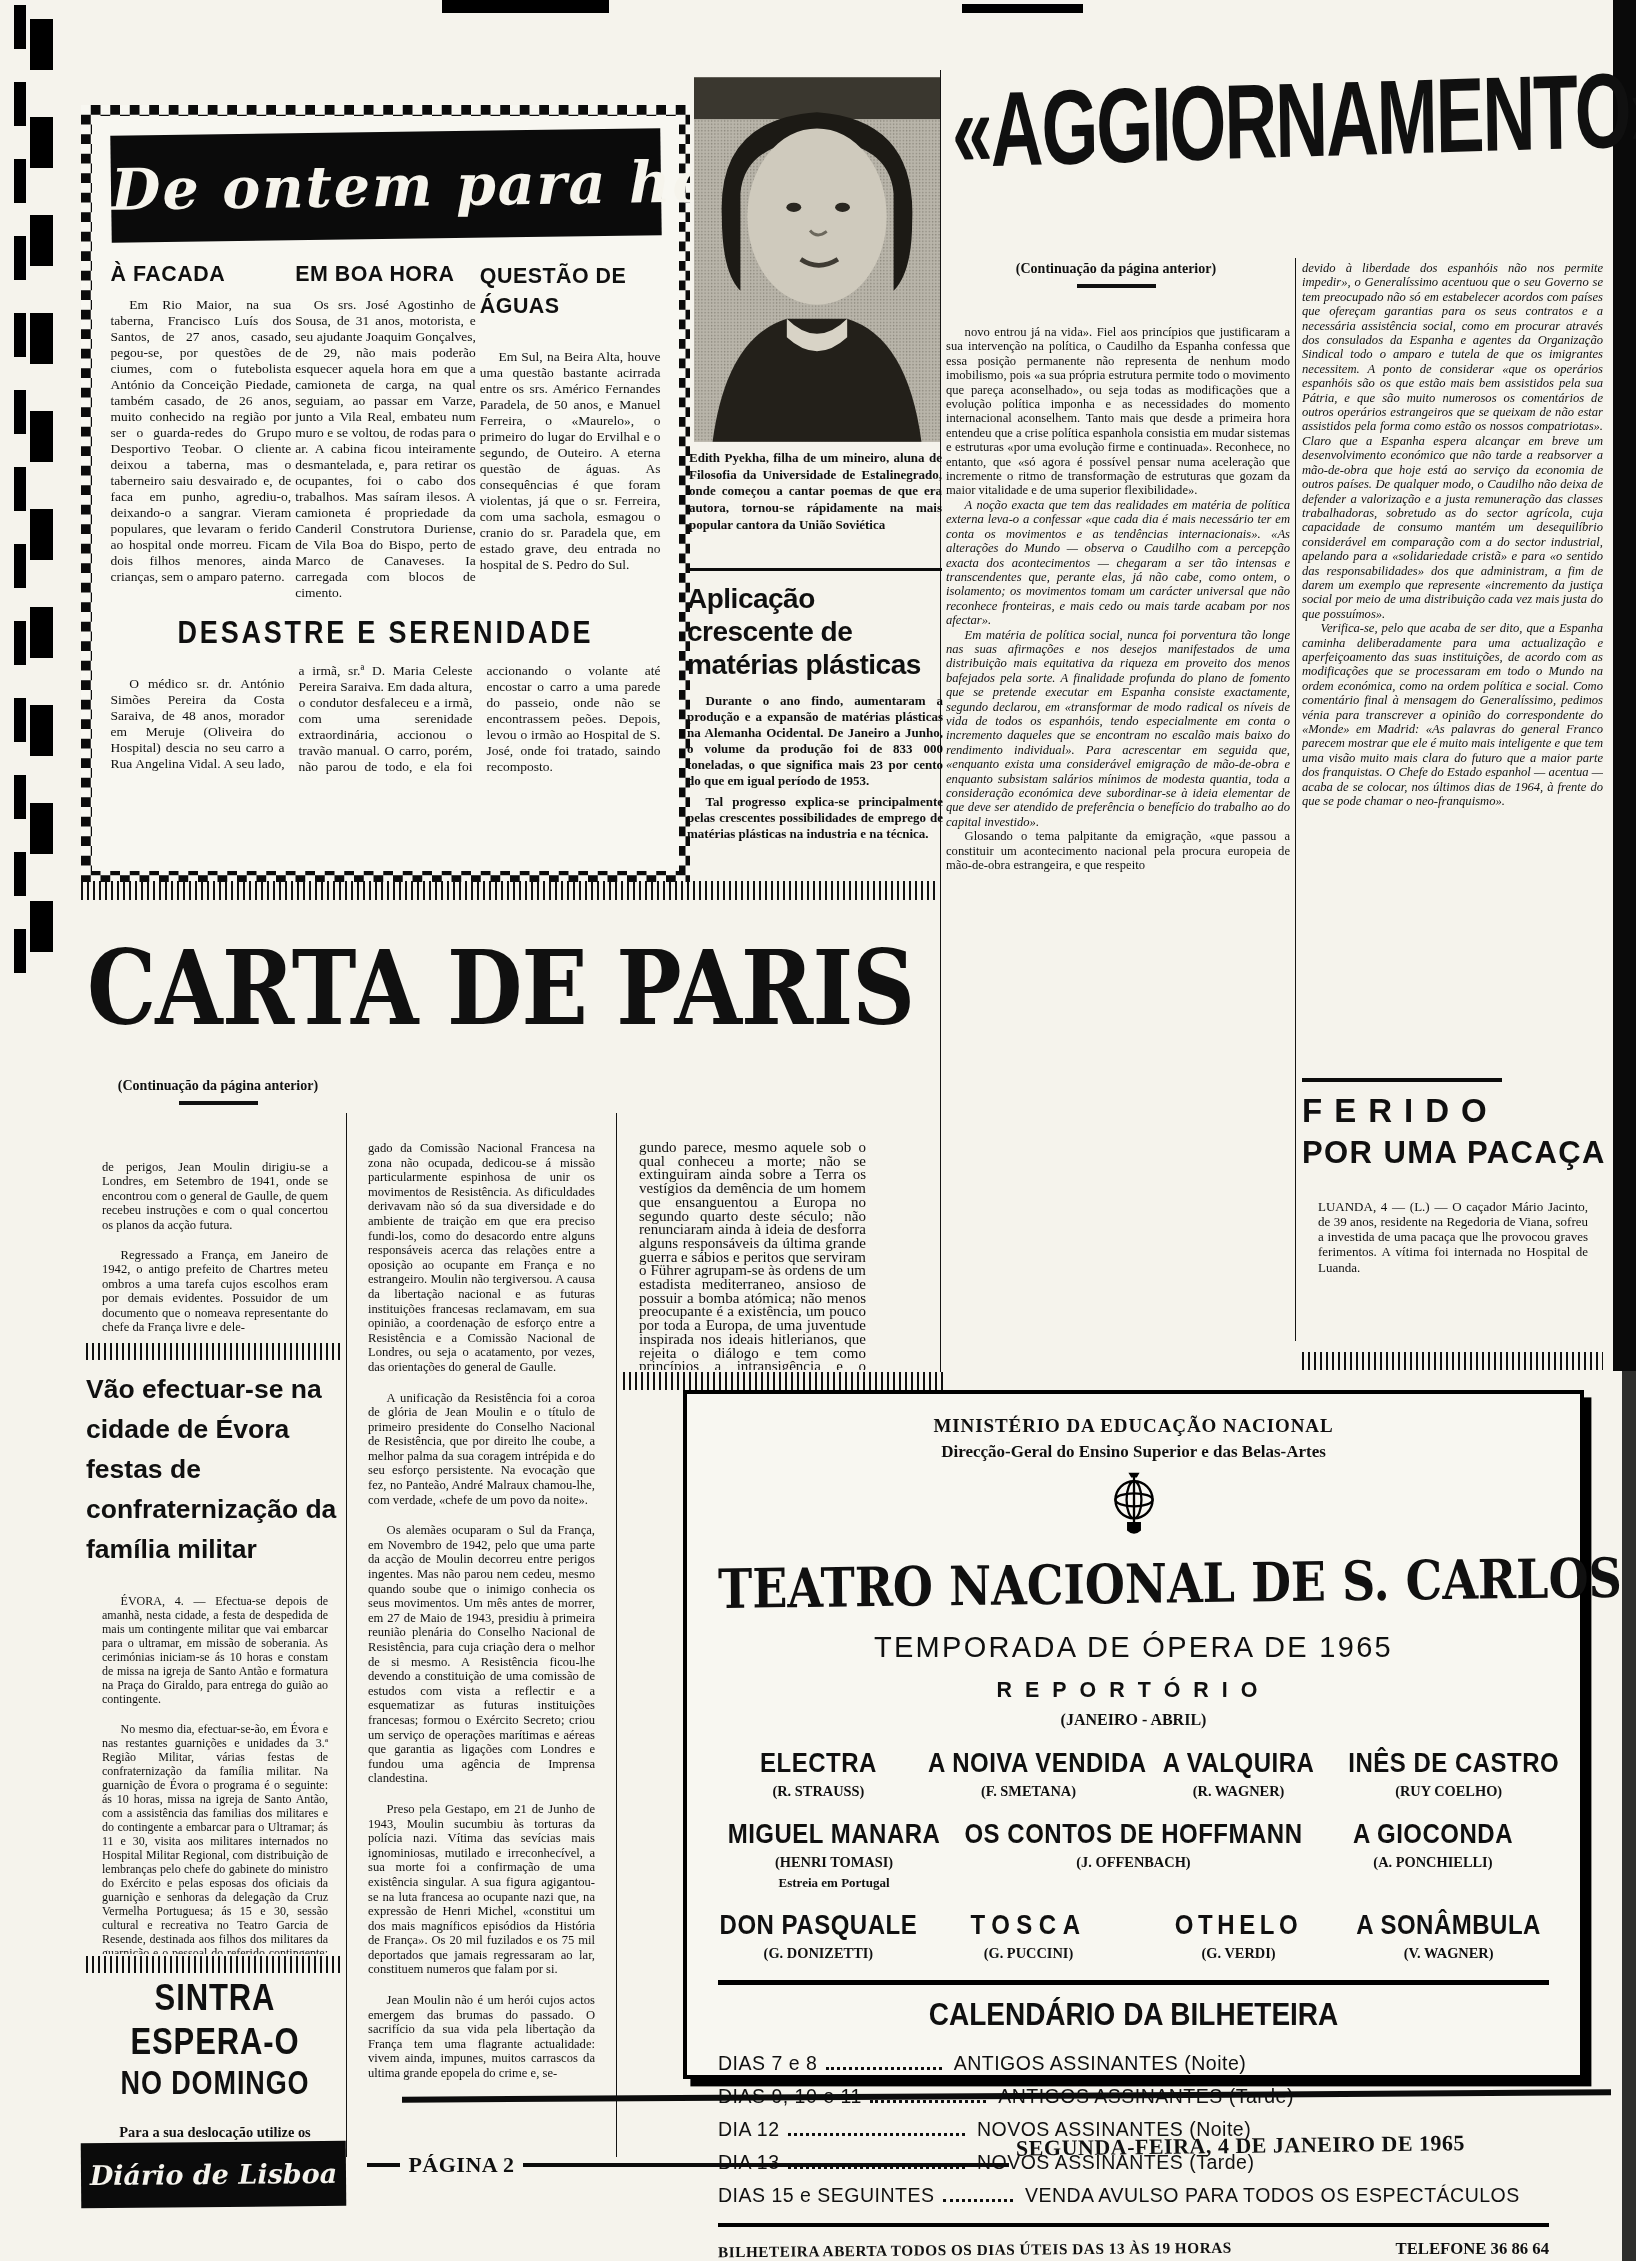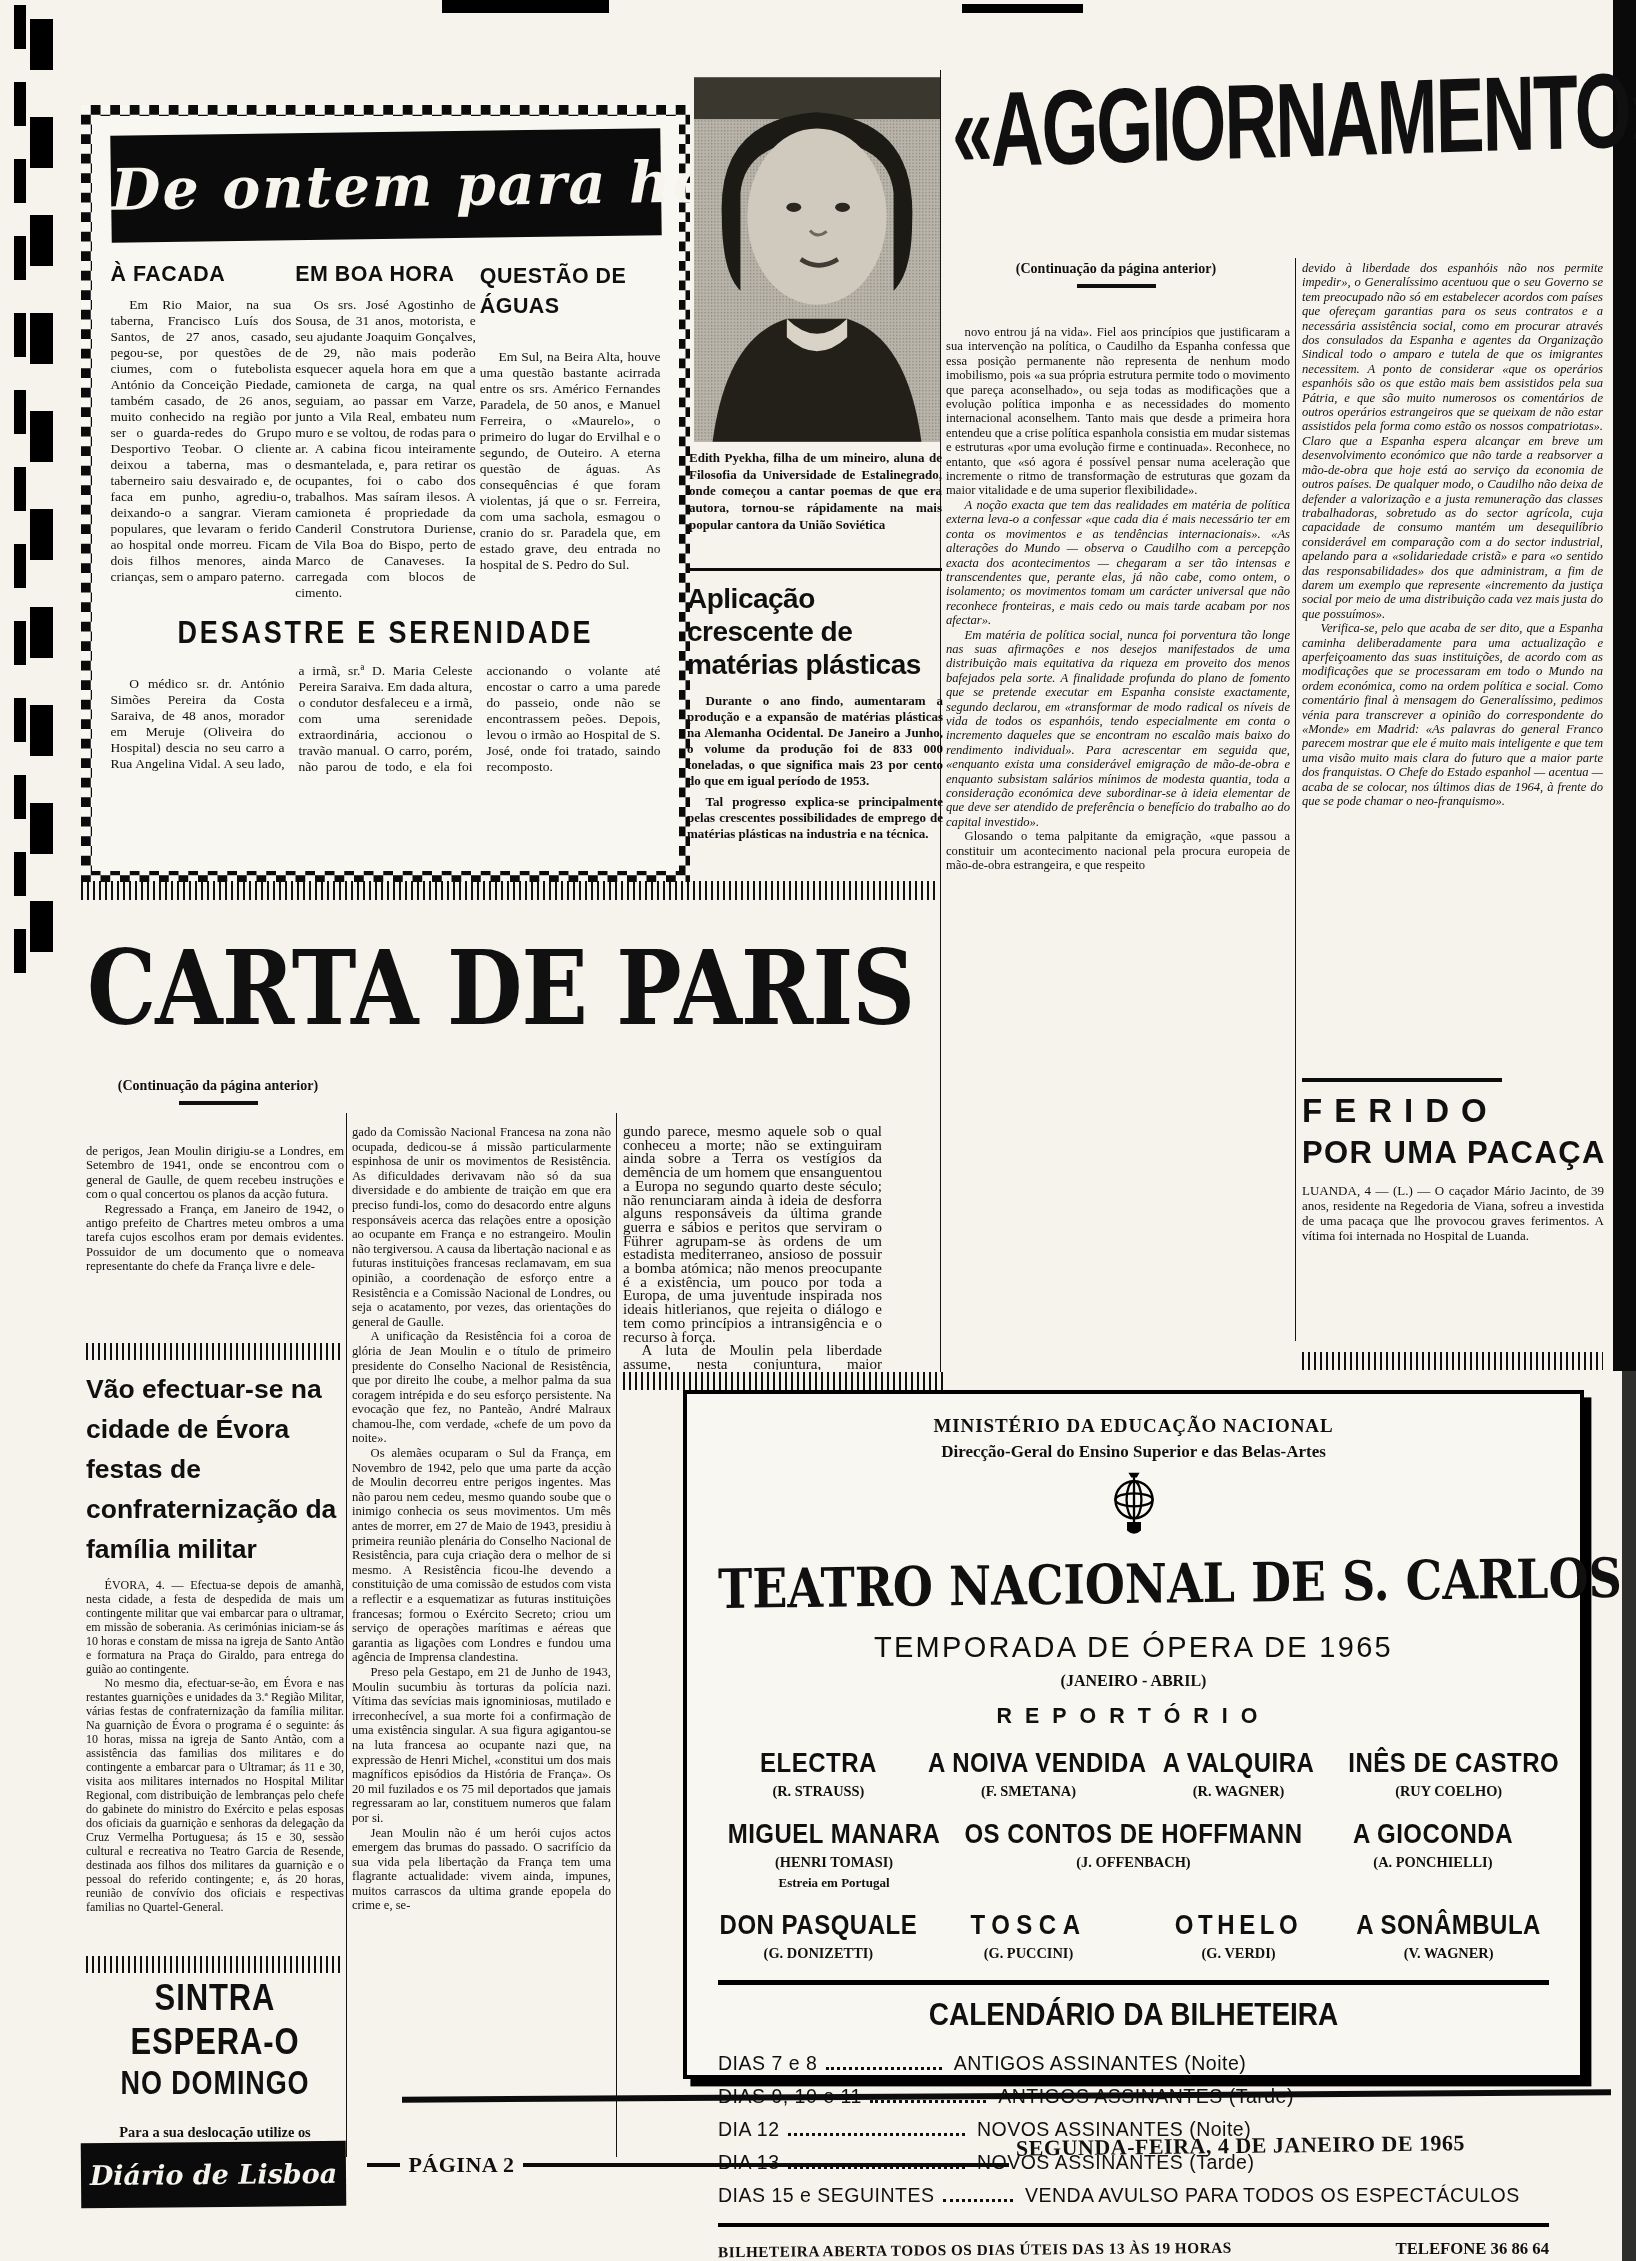--- a/index.html
+++ b/index.html
@@ -66,21 +66,21 @@
   .aggtxt{font-size:12.6px;line-height:14.4px;text-align:justify;overflow:hidden;}
   .aggtxt p{margin:0;}
   .ital{font-style:italic;}
   
   .carta-title{
     font-family:"DejaVu Serif", serif;font-weight:bold;
     font-size:87px;letter-spacing:-0.9px;white-space:nowrap;
     transform:scaleY(1.18);transform-origin:left top;
   }
   .coltxt{font-size:12.6px;line-height:14.4px;text-align:justify;overflow:hidden;}
-  .coltxt p{margin:0;}
+  .coltxt p{margin:16px;}
   .evora-head{
     font-family:"Liberation Sans", sans-serif;font-weight:bold;
     font-size:26.5px;line-height:40px;letter-spacing:0;
   }
   .sintra{text-align:center;font-family:"Liberation Sans", sans-serif;}
   .sintra .l1{font-weight:bold;font-size:31px;letter-spacing:0.9px;transform:scaleY(1.2);}
   .sintra .l2{font-weight:bold;font-size:27px;letter-spacing:0.9px;margin-top:12px;transform:scaleY(1.2);}
   .sintra .l3{font-family:"Liberation Serif", serif;font-weight:bold;font-size:14.4px;margin-top:25px;}
   .sintra .l4{font-family:"Liberation Serif", serif;font-weight:bold;font-size:19.5px;margin-top:8.4px;letter-spacing:0.5px;}
   
@@ -277,22 +277,22 @@
         <ellipse cx="60" cy="62" rx="16" ry="40"></ellipse>
         <ellipse cx="60" cy="62" rx="40" ry="14"></ellipse>
         <line x1="60" y1="10" x2="60" y2="116"></line>
       </g>
       <path d="M48,4 L72,4 L66,14 L54,14 Z" fill="#000"></path>
       <path d="M45,110 h30 v18 q-15,14 -30,0 Z" fill="#000"></path>
     </svg>
   </div>
   <div class="ad-center ad-name">TEATRO NACIONAL DE S. CARLOS</div>
   <div class="ad-center ad-season">TEMPORADA DE ÓPERA DE 1965</div>
+  <div class="ad-center ad-repertorio">REPORTÓRIO</div>
   <div class="ad-center ad-months">(JANEIRO - ABRIL)</div>
-  <div class="ad-center ad-repertorio">REPORTÓRIO</div>
 
   <div class="opera-row">
     <div class="opera">
       <div class="t">ELECTRA</div>
       <div class="c">(R. STRAUSS)</div>
     </div>
     <div class="opera">
       <div class="t">A NOIVA VENDIDA</div>
       <div class="c">(F. SMETANA)</div>
     </div>

